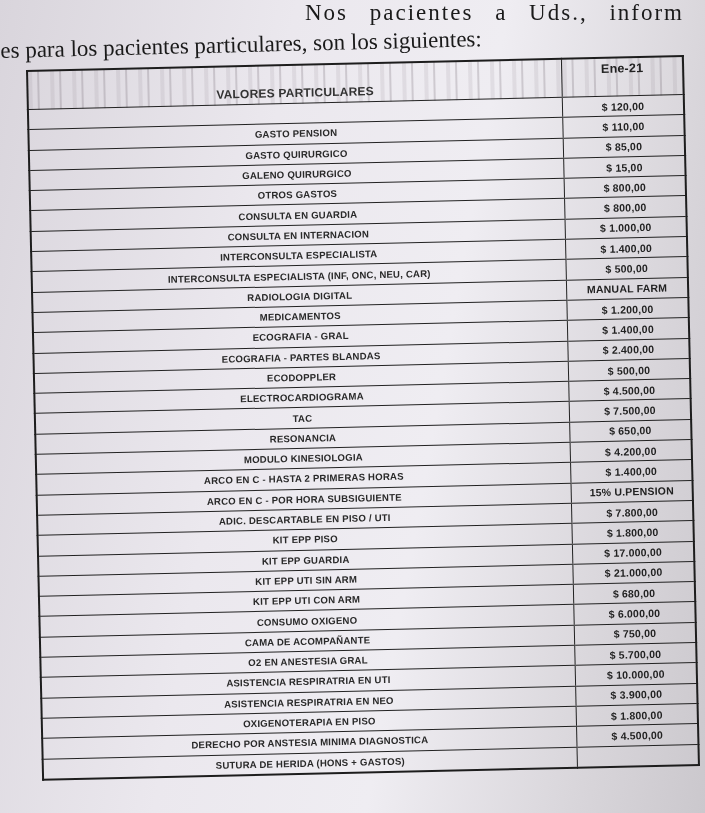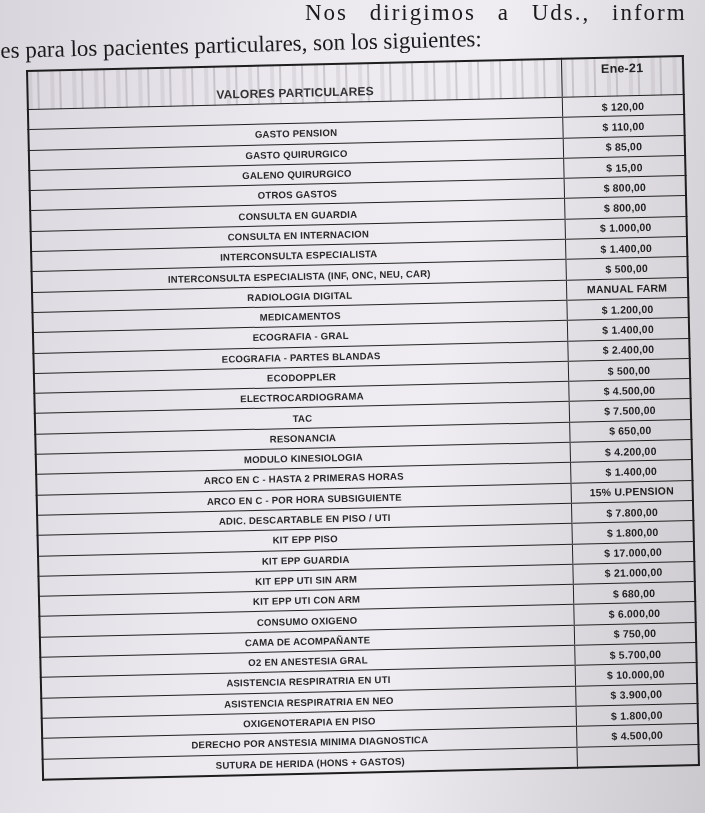--- a/index.html
+++ b/index.html
@@ -38,21 +38,21 @@
   th {
     height:34px; font-size:12px; color:#333;
     background: repeating-linear-gradient(90deg, rgba(140,130,140,0.15) 0 4px, rgba(255,255,255,0) 4px 9px, rgba(110,100,110,0.25) 9px 11px, rgba(255,255,255,0) 11px 22px);
   }
   th.head-label { vertical-align:bottom; padding-bottom:3px; }
   th.price { vertical-align:top; padding-top:3px; font-size:12.5px; }
 </style>
 </head>
 <body>
 
-<div class="intro1">Nos dirigimos a Uds., inform</div>
+<div class="intro1">Nos pacientes a Uds., inform</div>
 <div class="intro2">es para los pacientes particulares, son los siguientes:</div>
 
 <div class="table-wrap">
   <table>
     <thead>
       <tr>
         <th class="head-label">VALORES PARTICULARES</th>
         <th class="price">Ene-21</th>
       </tr>
     </thead>

